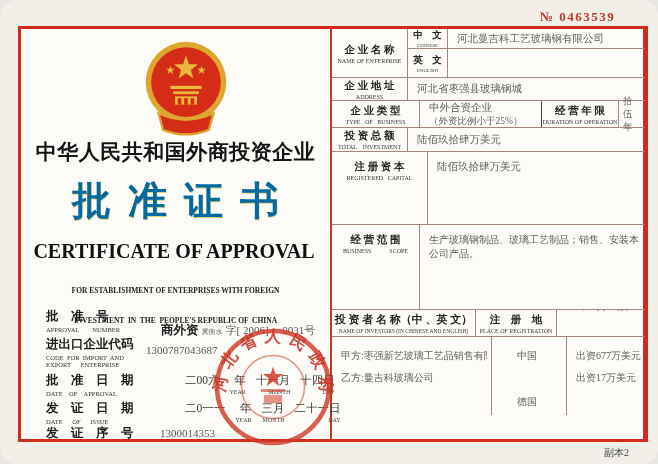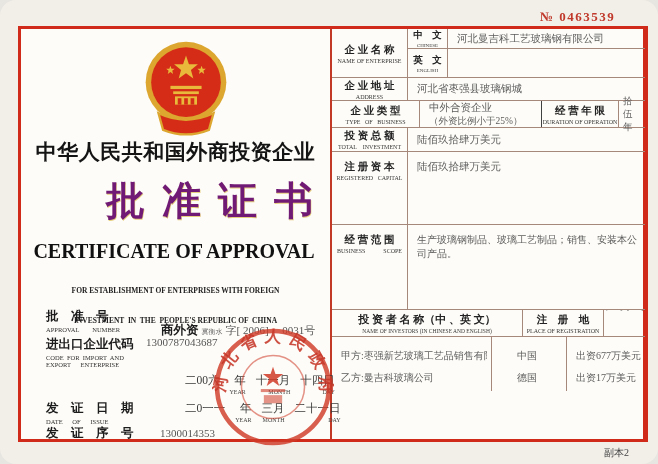--- a/index.html
+++ b/index.html
@@ -9,22 +9,22 @@
            border:3px solid #cf2a1a; border-right-width:5px; background:#fdfcf8; }
   .panel-divider { position:absolute; left:330px; top:29px; width:2px; height:410px; background:#c23a26; }
   .serial { position:absolute; left:540px; top:9px; font-size:13px; font-weight:bold;
             color:#c0392b; letter-spacing:1.5px; }
   .copy-label { position:absolute; left:604px; top:446px; font-size:10px; color:#444; }
 
   
   .emblem { position:absolute; left:140px; top:40px; }
   .title-cn { position:absolute; left:21px; top:138px; width:309px; text-align:center;
               font-size:21px; font-weight:bold; color:#141414; letter-spacing:0.5px; }
-  .title-cert { position:absolute; left:21px; top:174px; width:309px; text-align:right;
-                font-size:39px; font-weight:bold; color:#701a75; letter-spacing:17px; text-indent:17px;
+  .title-cert { position:absolute; left:21px; top:174px; width:309px; text-align:center;
+                font-size:39px; font-weight:bold; color:#0369a1; letter-spacing:17px; text-indent:17px;
                 text-shadow:0.5px 0.5px 0 #e6cf7e; }
   .title-en { position:absolute; left:21px; top:240px; width:306px; text-align:center;
               font-size:20px; font-weight:bold; color:#111; }
   .sub-en { position:absolute; left:21px; top:266px; width:309px; text-align:center;
             font-size:7.5px; font-weight:bold; color:#222; line-height:10px; white-space:pre; }
 
   .field { position:absolute; left:46px; }
   .f-cn { font-size:12.5px; font-weight:bold; color:#1c1c1c; }
   .f-en { font-size:6.5px; color:#333; margin-top:1px; white-space:pre; }
   .f-val { position:absolute; font-size:11px; color:#555; white-space:pre; }
@@ -46,21 +46,21 @@
           align-items:center; justify-content:center; overflow:hidden; }
   .cell.nob { border-right:none;gap:28px; }
   .lbl-cn { font-size:10.5px; font-weight:bold; color:#232323; white-space:pre; text-align:center; }
   .lbl-en { font-size:6px; color:#3a3a3a; margin-top:1px; white-space:pre; text-align:center; }
   .val { font-size:10.5px; color:#5c5c5c; padding:2px 4px 2px 9px; display:flex;
          flex-direction:column; justify-content:center; }
   .val.top { justify-content:flex-start; padding-top:8px; }
   .cell.top { justify-content:flex-start; padding-top:8px; }
   .inv-line { height:22px; line-height:22px; white-space:nowrap; overflow:hidden; }
   .inv-body { padding-top:34px; }
-  .center { text-align:center; }
+  .center { text-align:center;gap:24px; }
 </style>
 </head>
 <body>
 
 <div class="page">
 
   <div class="serial">№ 0463539</div>
   <div class="frame"></div>
   <div class="panel-divider"></div>
 
@@ -93,22 +93,26 @@
   </div>
   <div class="f-val" style="left:150px; top:310px">
     <span class="black">商外资</span><span class="tiny">冀衡水</span><span>字[ 2006]　 0031号</span>
   </div>
 
   <div class="field" style="top:336px">
     <div class="f-cn">进出口企业代码</div>
     <div class="f-en">CODE  FOR  IMPORT  AND</div>
     <div class="f-en" style="margin-top:0">EXPORT      ENTERPRISE</div>
   </div>
-  <div class="f-val" style="left:146px; top:336px">1300787043687</div>
-
+  <div class="f-val" style="left:146px; top:344px">1300787043687</div>
+
+  <div class="field" style="top:372px">
+    <div class="f-cn">批　准　日　期</div>
+    <div class="f-en">DATE    OF    APPROVAL</div>
+  </div>
   <div class="date-val" style="left:185px; top:373px">
     <div class="d-col">
         <div class="d-top">二00六</div>
       </div>
     <div class="d-col">
         <div class="d-top">年</div>
         <div class="d-sub">YEAR</div>
       </div>
     <div class="d-col">
         <div class="d-top">十一月</div>
@@ -212,37 +216,37 @@
 
     <div class="row" style="height:24px">
       <div class="cell" style="width:76px">
         <div class="lbl-cn">投 资 总 额</div>
         <div class="lbl-en">TOTAL    INVESTMENT</div>
       </div>
       <div class="val nob" style="flex:1">陆佰玖拾肆万美元</div>
     </div>
 
     <div class="row" style="height:73px">
-      <div class="cell top" style="width:76px">
+      <div class="cell top" style="width:96px">
         <div class="lbl-cn">注 册 资 本</div>
         <div class="lbl-en">REGISTERED   CAPITAL</div>
       </div>
       <div class="val nob top" style="flex:1">陆佰玖拾肆万美元</div>
     </div>
 
     <div class="row" style="height:85px">
-      <div class="cell top" style="width:76px">
+      <div class="cell top" style="width:88px">
         <div class="lbl-cn">经 营 范 围</div>
         <div class="lbl-en">BUSINESS            SCOPE</div>
       </div>
       <div class="val nob top" style="flex:1; font-size:10px">生产玻璃钢制品、玻璃工艺制品；销售、安装本公司产品。</div>
     </div>
 
     <div class="row" style="height:27px">
-      <div class="cell" style="width:191px">
+      <div class="cell" style="width:144px">
         <div class="lbl-cn" style="font-size:11px">投 资 者 名 称（中 、英 文）</div>
         <div class="lbl-en" style="font-size:5.5px">NAME OF INVESTORS (IN CHINESE AND ENGLISH)</div>
       </div>
       <div class="cell" style="width:81px">
         <div class="lbl-cn">注　册　地</div>
         <div class="lbl-en">PLACE OF REGISTRATION</div>
       </div>
       <div class="cell nob" style="flex:1">
         <div class="lbl-cn">出　资　额</div>
         <div class="lbl-en">CAPITAL CONTRIBUTION</div>

